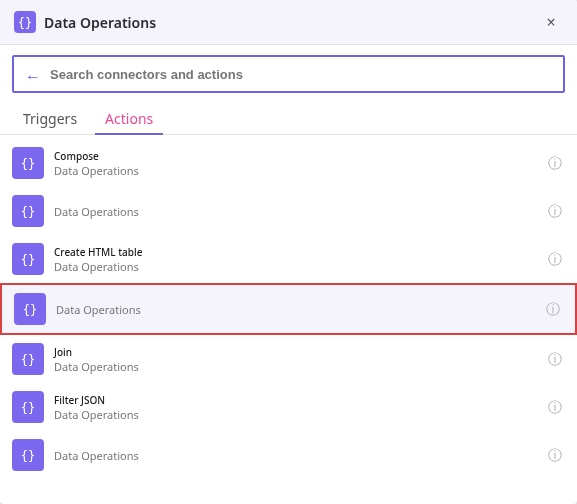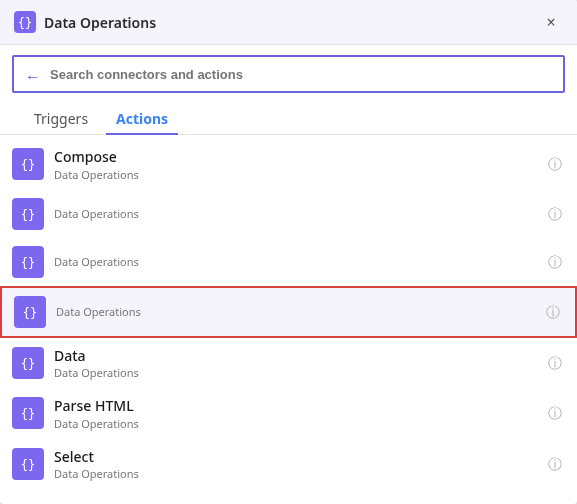--- a/index.html
+++ b/index.html
@@ -76,35 +76,35 @@
       border: none;
       outline: none;
       flex: 1;
       font-size: 13px;
       color: #555;
       background: transparent;
       font-weight: bold;
     }
     .tabs {
       display: flex;
-      padding: 0 24px;
+      padding: 0 13px;
       border-bottom: 1px solid #e5e5e5;
       margin-bottom: 4px;
     }
     .tab {
       font-size: 14px;
       padding: 6px 10px;
       cursor: pointer;
       color: #555;
       position: relative;
       margin-right: 8px;
     }
     .tab.active {
-      color: #3b82f6;
-      font-weight: 700;
+      color: #ec4899;
+      font-weight: 400;
     }
     .tab.active::after {
       content: '';
       position: absolute;
       bottom: -1px;
       left: 0;
       right: 0;
       height: 2px;
       background: #6c63e0;
     }
@@ -135,21 +135,21 @@
       margin-right: 10px;
     }
     .item-icon svg {
       width: 18px;
       height: 18px;
     }
     .item-text {
       flex: 1;
     }
     .item-name {
-      font-size: 14px;
+      font-size: 10px;
       font-weight: 500;
       color: #1a1a1a;
       line-height: 1.4;
     }
     .item-sub {
       font-size: 11px;
       color: #777;
     }
     .item-info {
       width: 20px;
@@ -213,20 +213,21 @@
       <div class="item-info">ⓘ</div>
     </div>
 
     <div class="list-item">
       <div class="item-icon">
         <svg viewBox="0 0 18 18" fill="none">
           <text x="9" y="14" text-anchor="middle" fill="white" font-size="12" font-family="monospace">{}</text>
         </svg>
       </div>
       <div class="item-text">
+        <div class="item-name">Create HTML table</div>
         <div class="item-sub">Data Operations</div>
       </div>
       <div class="item-info">ⓘ</div>
     </div>
 
     <div class="list-item selected">
       <div class="item-icon">
         <svg viewBox="0 0 18 18" fill="none">
           <text x="9" y="14" text-anchor="middle" fill="white" font-size="12" font-family="monospace">{}</text>
         </svg>
@@ -237,46 +238,45 @@
       <div class="item-info">ⓘ</div>
     </div>
 
     <div class="list-item">
       <div class="item-icon">
         <svg viewBox="0 0 18 18" fill="none">
           <text x="9" y="14" text-anchor="middle" fill="white" font-size="12" font-family="monospace">{}</text>
         </svg>
       </div>
       <div class="item-text">
-        <div class="item-name">Data</div>
-        <div class="item-sub">Data Operations</div>
-      </div>
-      <div class="item-info">ⓘ</div>
-    </div>
-
-    <div class="list-item">
-      <div class="item-icon">
-        <svg viewBox="0 0 18 18" fill="none">
-          <text x="9" y="14" text-anchor="middle" fill="white" font-size="12" font-family="monospace">{}</text>
-        </svg>
-      </div>
-      <div class="item-text">
-        <div class="item-name">Parse HTML</div>
-        <div class="item-sub">Data Operations</div>
-      </div>
-      <div class="item-info">ⓘ</div>
-    </div>
-
-    <div class="list-item">
-      <div class="item-icon">
-        <svg viewBox="0 0 18 18" fill="none">
-          <text x="9" y="14" text-anchor="middle" fill="white" font-size="12" font-family="monospace">{}</text>
-        </svg>
-      </div>
-      <div class="item-text">
-        <div class="item-name">Select</div>
+        <div class="item-name">Join</div>
+        <div class="item-sub">Data Operations</div>
+      </div>
+      <div class="item-info">ⓘ</div>
+    </div>
+
+    <div class="list-item">
+      <div class="item-icon">
+        <svg viewBox="0 0 18 18" fill="none">
+          <text x="9" y="14" text-anchor="middle" fill="white" font-size="12" font-family="monospace">{}</text>
+        </svg>
+      </div>
+      <div class="item-text">
+        <div class="item-name">Filter JSON</div>
+        <div class="item-sub">Data Operations</div>
+      </div>
+      <div class="item-info">ⓘ</div>
+    </div>
+
+    <div class="list-item">
+      <div class="item-icon">
+        <svg viewBox="0 0 18 18" fill="none">
+          <text x="9" y="14" text-anchor="middle" fill="white" font-size="12" font-family="monospace">{}</text>
+        </svg>
+      </div>
+      <div class="item-text">
         <div class="item-sub">Data Operations</div>
       </div>
       <div class="item-info">ⓘ</div>
     </div>
 
   </div>
 </div>
 
 </body></html>

